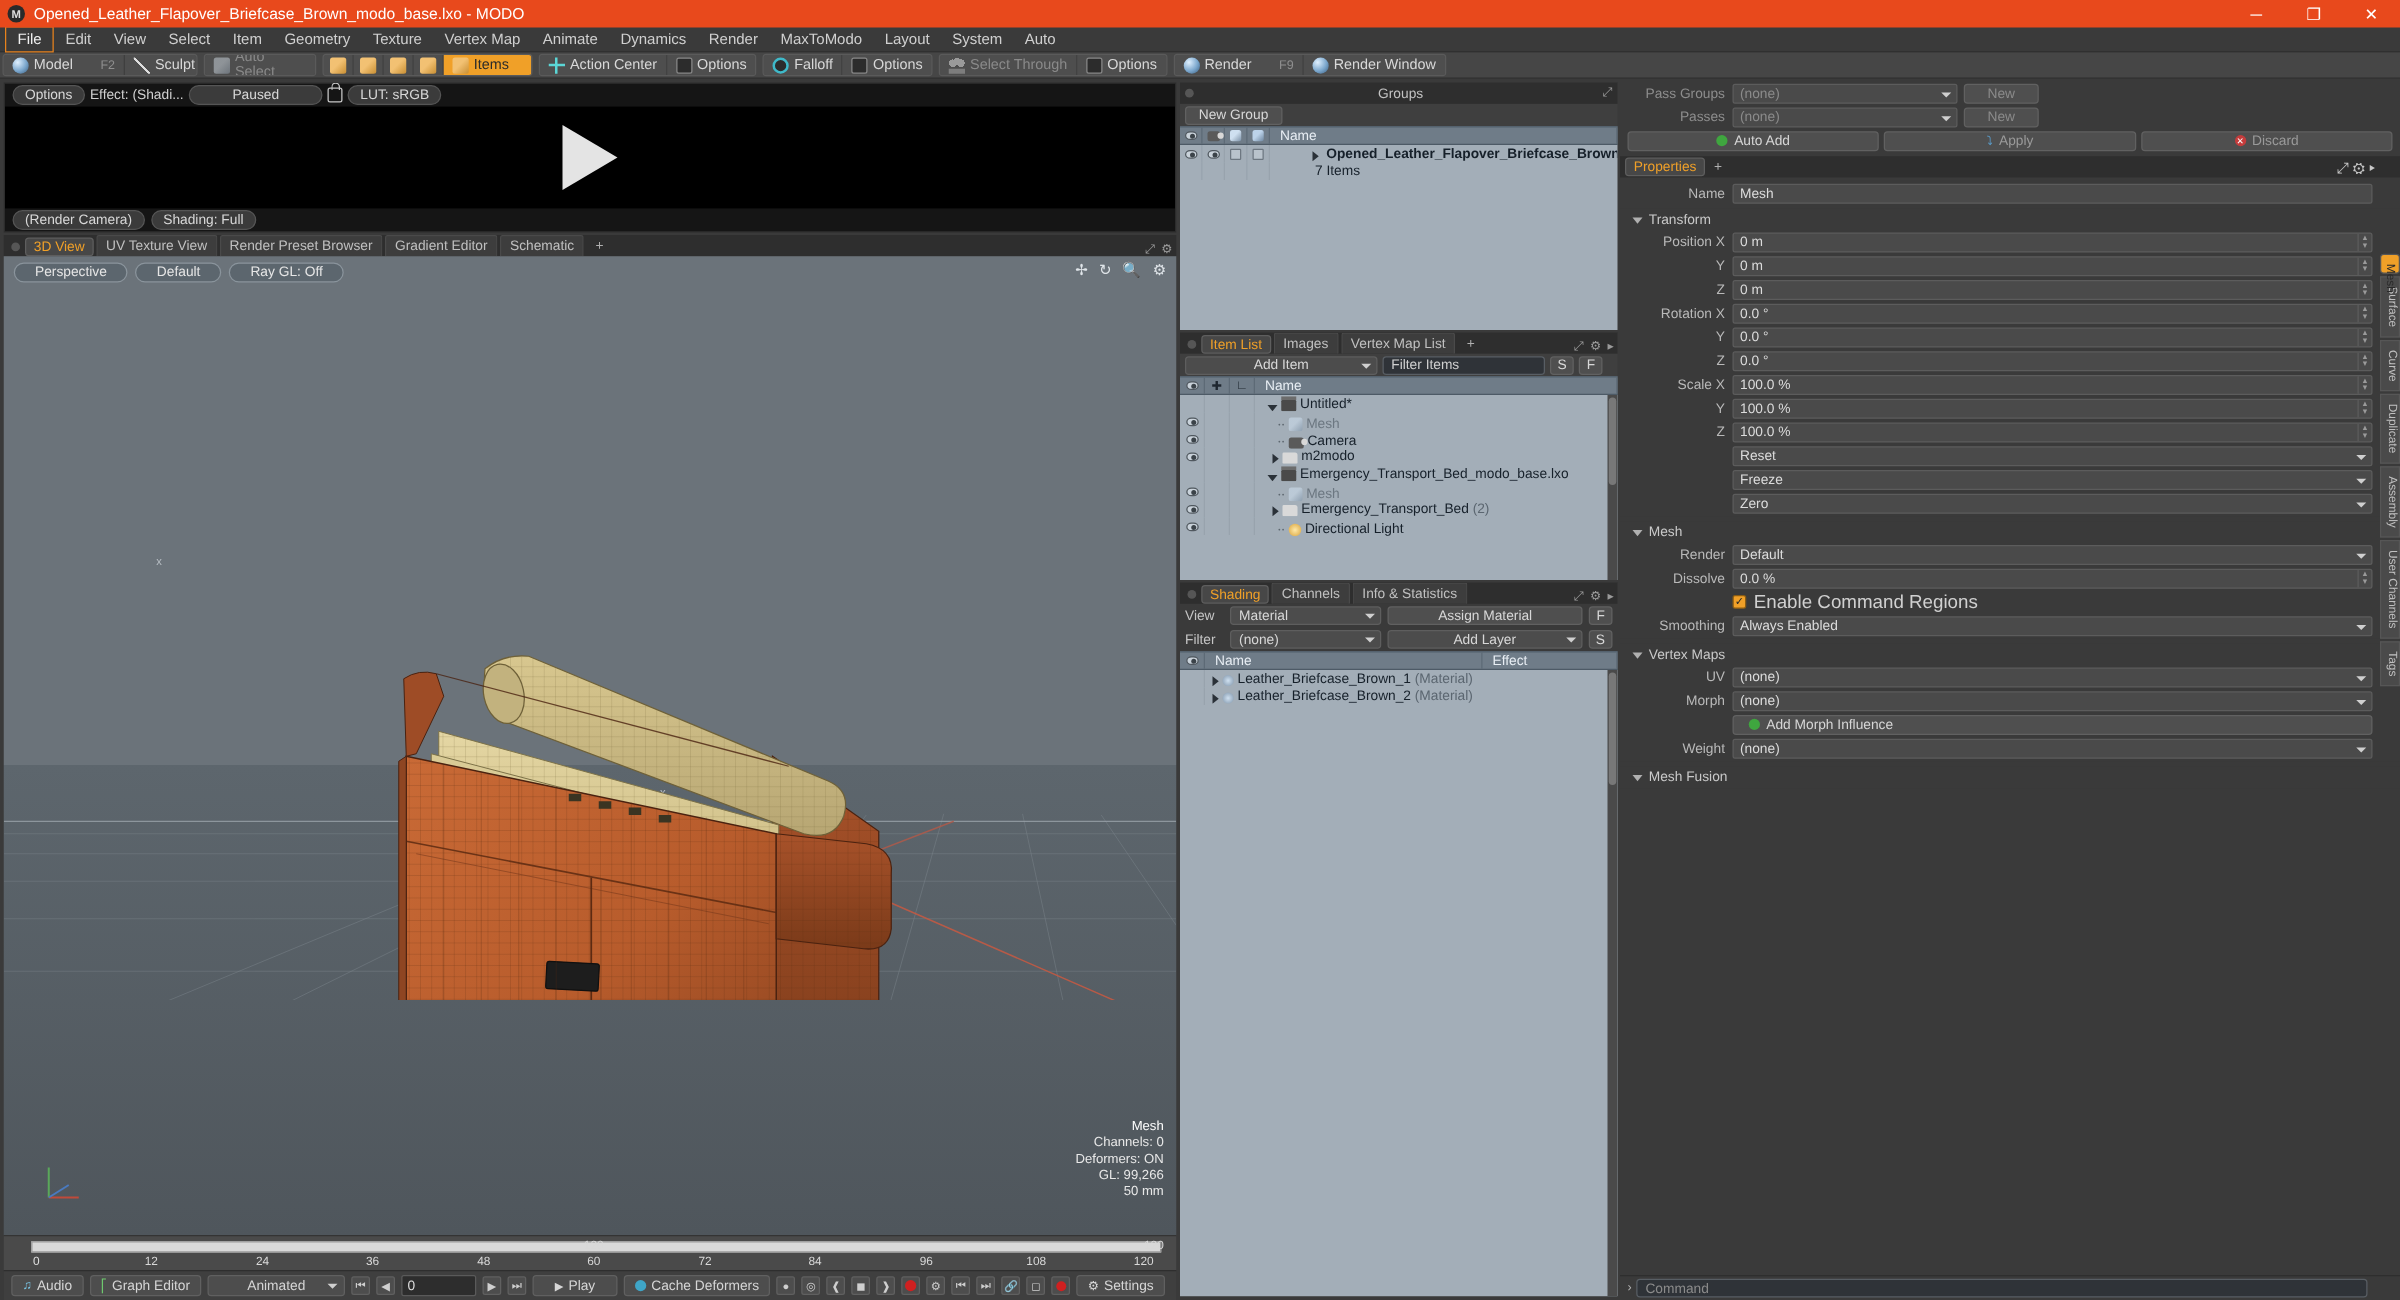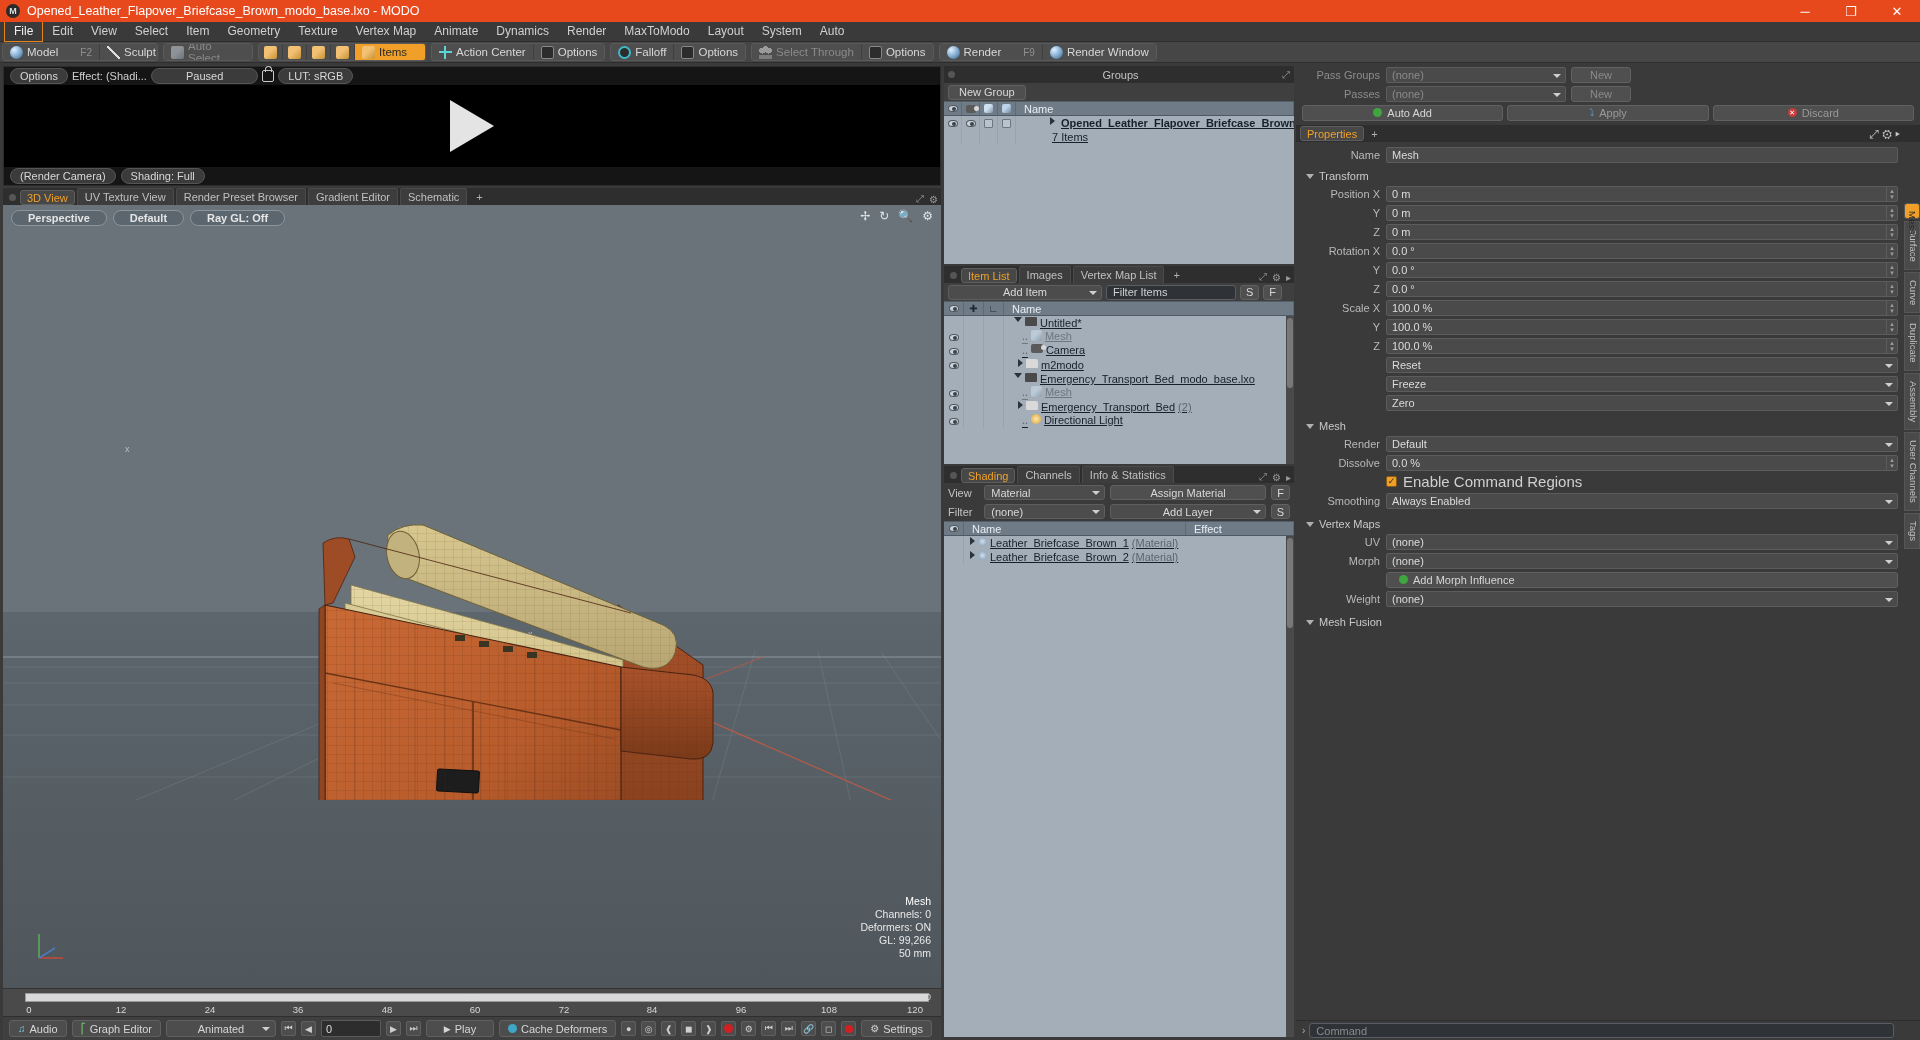--- a/index.html
+++ b/index.html
@@ -95,21 +95,21 @@
   .prev-canvas{ height:82px; background:#000; position:relative;}
   .prev-canvas .play { position:absolute; left:50%; top:50%; transform:translate(-50%,-50%);
       width:0;height:0;border-left:44px solid #e4e4e4;border-top:26px solid transparent;border-bottom:26px solid transparent;}
   .prev-row2{ height:18px; background:#151515; display:flex; align-items:center; gap:5px; padding:0 6px;}
 
   
   .vp-wrap{ flex:1; margin:0 3px 0 3px; display:flex; flex-direction:column;}
   .viewport{ flex:1; position:relative; overflow:hidden;
      background:linear-gradient(#6b737a 0%,#6b737a 52%,#5d666d 52%,#4f565c 100%);}
   .vp-ctrls{ position:absolute; top:5px; left:8px; display:flex; gap:6px;}
-  .vp-ctrls .pill{ background:#5c666e; border-color:#8a949c; color:#e6e6e6; padding:1px 16px;font-weight:bold;}
+  .vp-ctrls .pill{ background:#5c666e; border-color:#8a949c; color:#e6e6e6; padding:1px 16px;}
   .vp-icons{ position:absolute; top:4px; right:8px; display:flex; gap:9px; color:#dfe4e8; font-size:12px;}
   .vp-stats{ position:absolute; right:10px; bottom:28px; text-align:right; font-size:10.5px; color:#e8e8e8; line-height:13px;}
   .vp-stats b{ color:#fff; font-weight:normal;}
   .axis-gizmo{ position:absolute; left:28px; bottom:22px; width:40px;height:40px;}
 
   
   .ruler{ height:28px; background:#4a4a4a; border-top:1px solid #343434; position:relative;}
   .ruler .bar{position:absolute;left:22px;right:12px;top:4px;height:9px;background:#d9d9d9;border:1px solid #9a9a9a;}
   .ruler .ticks{position:absolute;left:0;right:0;top:15px;height:12px;}
   .ruler .tk{position:absolute;font-size:9.5px;color:#d8d8d8;transform:translateX(-50%);}
@@ -132,21 +132,21 @@
   .gbtn{ background:#4f4f4f;border:1px solid #616161;border-radius:3px;font-size:11px;
          color:#d8d8d8; padding:1px 10px; height:15px; display:flex;align-items:center;}
   .listhdr{ height:15px; background:#6f7c88; display:flex; align-items:center;
             border-top:1px solid #52606c;border-bottom:1px solid #4d5a66; font-size:11px; color:#1f2730;}
   .listhdr .c{ border-right:1px solid #5d6a76; height:100%; display:flex;align-items:center;justify-content:center;}
   .listhdr .c.name{ flex:1; justify-content:flex-start; padding-left:8px; color:#e8eef4;}
   .listbody{ flex:1; background:#a3aeb8; overflow:hidden; position:relative;}
   .lrow{ height:14px; display:flex; align-items:center; font-size:11px; color:#16202a;}
   .lrow .c{ width:18px; height:14px; display:flex; align-items:center; justify-content:center;
             border-right:1px solid #98a3ad;}
-  .lrow .nm{ flex:1; padding-left:4px; display:flex; align-items:flex-start; gap:3px; overflow:hidden; white-space:nowrap;text-decoration:underline;}
+  .lrow .nm{ flex:1; padding-left:4px; display:flex; align-items:flex-end; gap:3px; overflow:hidden; white-space:nowrap;}
   .eye{ width:10px;height:7px;border-radius:50% / 60%; border:1px solid #50585f; background:#c9d2da;
         display:inline-block; position:relative;}
   .eye:after{content:'';position:absolute;left:3px;top:1px;width:4px;height:4px;border-radius:50%;background:#3b4349;}
   .chk{ width:9px;height:9px;border:1px solid #6d7781;background:#b9c3cc;border-radius:1px;}
   .ic-cube-s{width:11px;height:11px;border-radius:2px;background:linear-gradient(135deg,#cfe0f0 45%,#7e93a8);}
   .ic-cube-o{width:11px;height:11px;border-radius:2px;background:linear-gradient(135deg,#bcd3ea 45%,#6f87a0);}
   .ic-film{width:12px;height:9px;background:#4a4a4a;border-radius:1px;position:relative;}
   .ic-film:before{content:'';position:absolute;top:-3px;left:0;width:12px;height:3px;background:#6c6c6c;}
   .ic-cam{width:12px;height:9px;background:#5a5a5a;border-radius:2px;position:relative;}
   .ic-cam:after{content:'';position:absolute;right:-3px;top:1px;width:5px;height:5px;border-radius:50%;background:#d8d8d8;}

